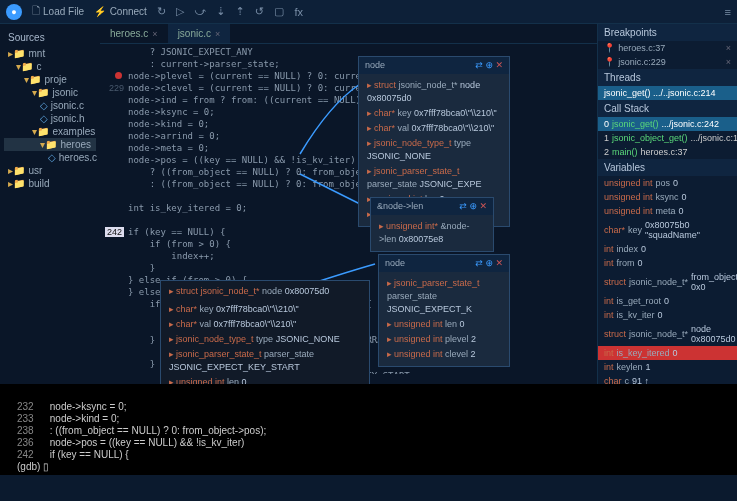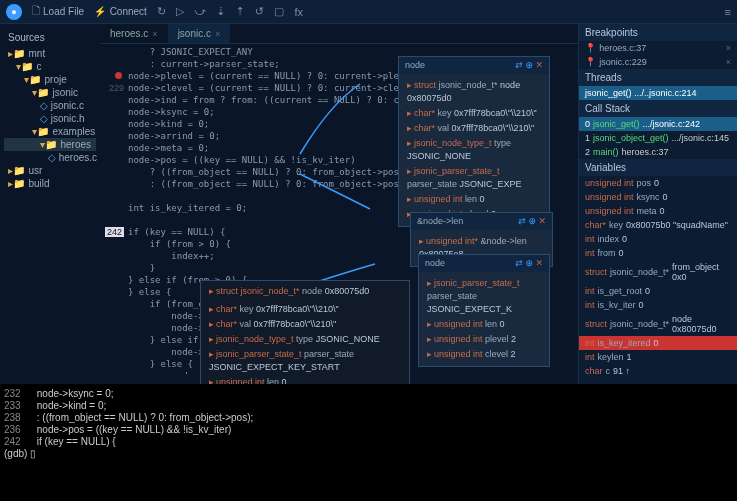--- a/index.html
+++ b/index.html
@@ -22,37 +22,37 @@
 .editor { flex: 1; background: #0a1628; position: relative; overflow: hidden; }
 .tabs { display: flex; background: #0a1628; border-bottom: 1px solid #13304a; }
 .tab { padding: 4px 10px; color: #8a9; font-size: 10px; cursor:pointer; display:flex;align-items:center;gap:4px; }
 .tab.active { background: #0f2540; }
 .tab-close { color: #667; font-size: 9px; }
 .code-area { display:flex; height: 330px; position:relative; }
 .gutter { width: 28px; text-align: right; padding-right: 4px; color: #4a5a6e; font-family: monospace; font-size: 9px; line-height: 12px; padding-top:2px; }
 .gutter .bp { background: #c33; border-radius:50%; width:7px; height:7px; display:inline-block; margin-right:2px; }
 .gutter .hl { background: #dde; color:#111; padding:0 2px; }
 .codelines { flex:1; font-family: monospace; font-size: 9px; line-height: 12px; padding-top:2px; color: #8a9aac; overflow:hidden; }
-.right { width: 159px; background: #0c1c32; border-left:1px solid #13304a; overflow-y:auto; }
+.right { width: 140px; background: #0c1c32; border-left:1px solid #13304a; overflow-y:auto; }
 .panel-hdr { background: #0f2540; padding: 3px 6px; color: #b8c8dc; font-size: 10px; }
 .bp-item, .stack-item, .thread-item, .var-item { padding: 2px 6px; font-size: 9px; display:flex; align-items:center; gap:3px; }
 .bp-item { color:#9ab; }
 .thread-item.sel, .stack-item.sel { background: #1a5f8a; color:#fff;text-align:center; }
 .var-item { font-family: monospace; }
 .var-item.hl { background: #c33; color:#fff; }
 .vt { color:#c86a4a; }
 .vn { color:#9ab; }
 .vv { color:#b8c8dc; }
-.popup { position:absolute; background:#1a2a3e; border:1px solid #2a4a6e; font-family:monospace; font-size:9px; line-height:13px;margin-left:40px; }
+.popup { position:absolute; background:#1a2a3e; border:1px solid #2a4a6e; font-family:monospace; font-size:9px; line-height:13px; }
 .popup-hdr { background:#0f2540; padding:2px 6px; color:#9ab; display:flex; justify-content:space-between; }
 .popup-body { padding:4px 8px; }
 .popup-row { padding:1px 0; }
 .close-x { color:#c55; cursor:pointer; }
 .arrow-ico { color:#3b9bff; }
-.terminal { background:#000; height:117px; font-family:monospace; font-size:10px; color:#ccc; padding:4px; line-height:12px; }
+.terminal { background:#000; height:91px; font-family:monospace; font-size:10px; color:#ccc; padding:17px; line-height:12px; }
 .term-num { color:#888; display:inline-block; width:30px; }
 svg.conn { position:absolute; pointer-events:none; top:0; left:0; }
 </style>
 </head>
 <body>
 
 <div class="toolbar">
   <div class="logo">●</div>
   <div class="tbtn">🗋 <span>Load File</span></div>
   <div class="tbtn">⚡ <span>Connect</span></div>
@@ -205,21 +205,21 @@
         <div class="popup-body" id="pn">
             <div class="popup-row"><span class="vt">▸ struct</span> <span class="vn">jsonic_node_t*</span> <span class="vv">node</span> <span class="vv">0x80075d0</span></div>
             <div class="popup-row"><span class="vt">▸ char*</span> <span class="vn">key</span> <span class="vv">0x7fff78bca0\"\\210\"</span></div>
             <div class="popup-row"><span class="vt">▸ char*</span> <span class="vn">val</span> <span class="vv">0x7fff78bca0\"\\210\"</span></div>
             <div class="popup-row"><span class="vt">▸ jsonic_node_type_t</span> <span class="vn">type</span> <span class="vv">JSONIC_NONE</span></div>
             <div class="popup-row"><span class="vt">▸ jsonic_parser_state_t</span> <span class="vn">parser_state</span> <span class="vv">JSONIC_EXPE</span></div>
             <div class="popup-row"><span class="vt">▸ unsigned int</span> <span class="vn">len</span> <span class="vv">0</span></div>
             <div class="popup-row"><span class="vt">▸ unsigned int</span> <span class="vn">plevel</span> <span class="vv">2</span></div>
           </div>
       </div>
-      <div class="popup" style="left:270px;top:168px;width:143px">
+      <div class="popup" style="left:270px;top:153px;width:124px">
         <div class="popup-hdr">
             <span>&amp;node-&gt;len</span>
             <span><span class="arrow-ico">⇄ ⊕</span> <span class="close-x">✕</span></span>
           </div>
         <div class="popup-body" id="pl">
             <div class="popup-row"><span class="vt">▸ unsigned int*</span> <span class="vn">&amp;node-&gt;len</span> <span class="vv">0x80075e8</span></div>
           </div>
       </div>
       <div class="popup" style="left:278px;top:210px;width:132px">
         <div class="popup-hdr">

